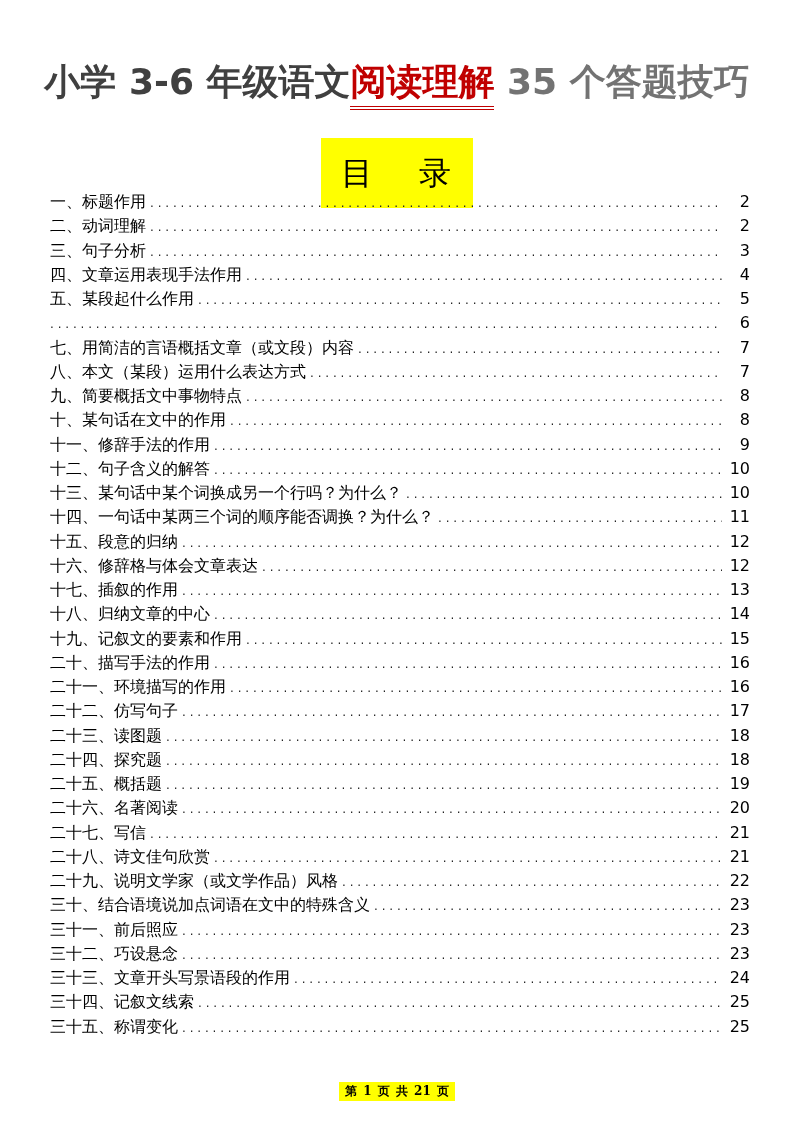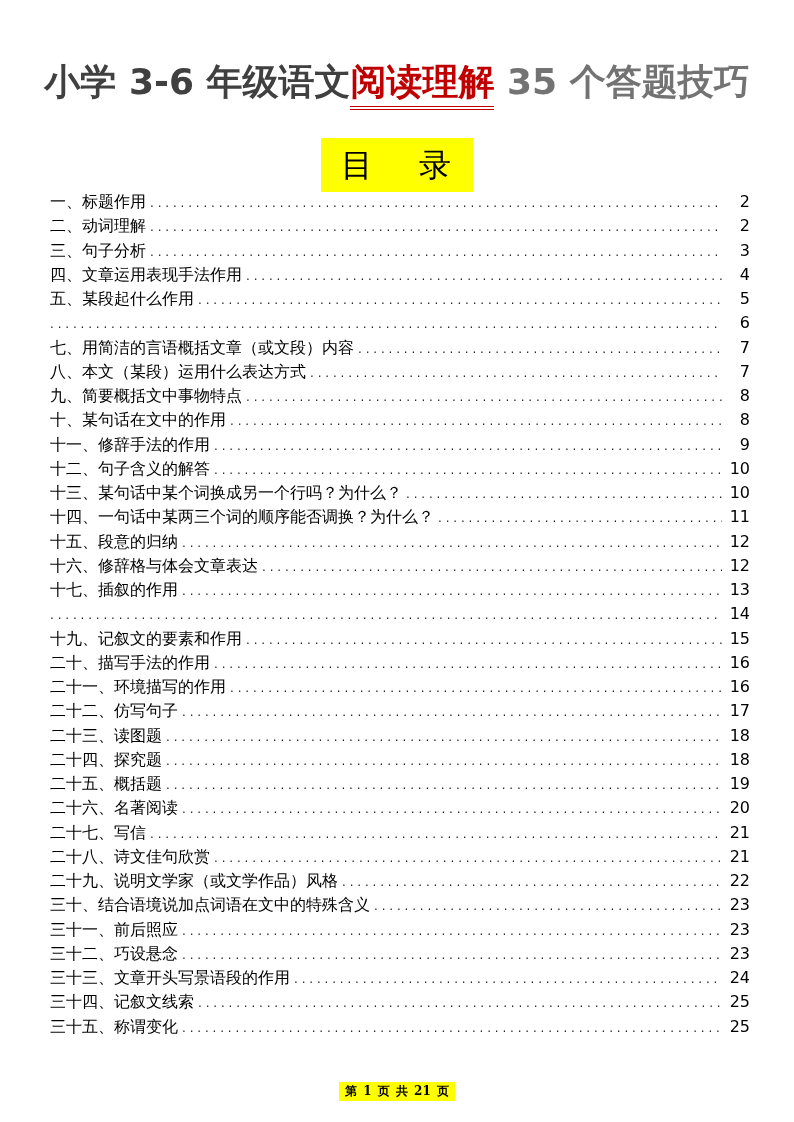--- a/index.html
+++ b/index.html
@@ -8,21 +8,21 @@
   .title {
     position: absolute; left: 0; top: 58px; width: 794px; text-align: center;
     font-size: 36px; font-weight: bold; letter-spacing: 0px; white-space: nowrap;
     font-family: "DejaVu Sans", sans-serif;
   }
   .title .t-black { color: #404040; margin-top: 20px; }
   .title .t-red { color: #c00000; border-bottom: 4px double #c00000; padding-bottom: 4px; }
   .title .t-blue { color: #737373; }
   .toc-heading-wrap { position: absolute; left: 0; top: 138px; width: 794px; text-align: center; }
   .toc-heading {
-    display: inline-block; background: #ffff00; padding: 6px 18px; font-size: 32px;
+    display: inline-block; background: #ffff00; padding: 14px 18px; font-size: 32px;
     font-weight: normal; letter-spacing: 18px; line-height: 42px;
     font-family: "DejaVu Sans", sans-serif; padding-left: 20px; padding-right: 4px;
   }
   .toc { position: absolute; left: 50px; top: 190px; width: 700px; }
   .toc-row { display: flex; align-items: baseline; height: 24.25px; font-size: 16px; line-height: 24px; }
   .toc-label { white-space: nowrap; padding-right: 4px; }
   .toc-leader { flex: 1; overflow: hidden; white-space: nowrap; color: #222; font-size: 12px; letter-spacing: 3.2px; }
   .toc-leader::before { content: ". . . . . . . . . . . . . . . . . . . . . . . . . . . . . . . . . . . . . . . . . . . . . . . . . . . . . . . . . . . . . . . . . . . . . . . . . . . . . . . . . . . . . . . . . . . . . . . . . . . . . . . . . . . . . . . . . . . . . . . . . . . . . . . . . . . . . . . . . . ."; letter-spacing: 0px; }
   .toc-page { min-width: 22px; text-align: right; padding-left: 6px; }
   .footer { position: absolute; left: 0; top: 1080px; width: 794px; text-align: center; }
@@ -119,20 +119,21 @@
       <span class="toc-label">十六、修辞格与体会文章表达</span>
       <span class="toc-leader"></span>
       <span class="toc-page">12</span>
     </div>
     <div class="toc-row">
       <span class="toc-label">十七、插叙的作用</span>
       <span class="toc-leader"></span>
       <span class="toc-page">13</span>
     </div>
     <div class="toc-row">
+      <span class="toc-label">十八、归纳文章的中心</span>
       <span class="toc-leader"></span>
       <span class="toc-page">14</span>
     </div>
     <div class="toc-row">
       <span class="toc-label">十九、记叙文的要素和作用</span>
       <span class="toc-leader"></span>
       <span class="toc-page">15</span>
     </div>
     <div class="toc-row">
       <span class="toc-label">二十、描写手法的作用</span>

